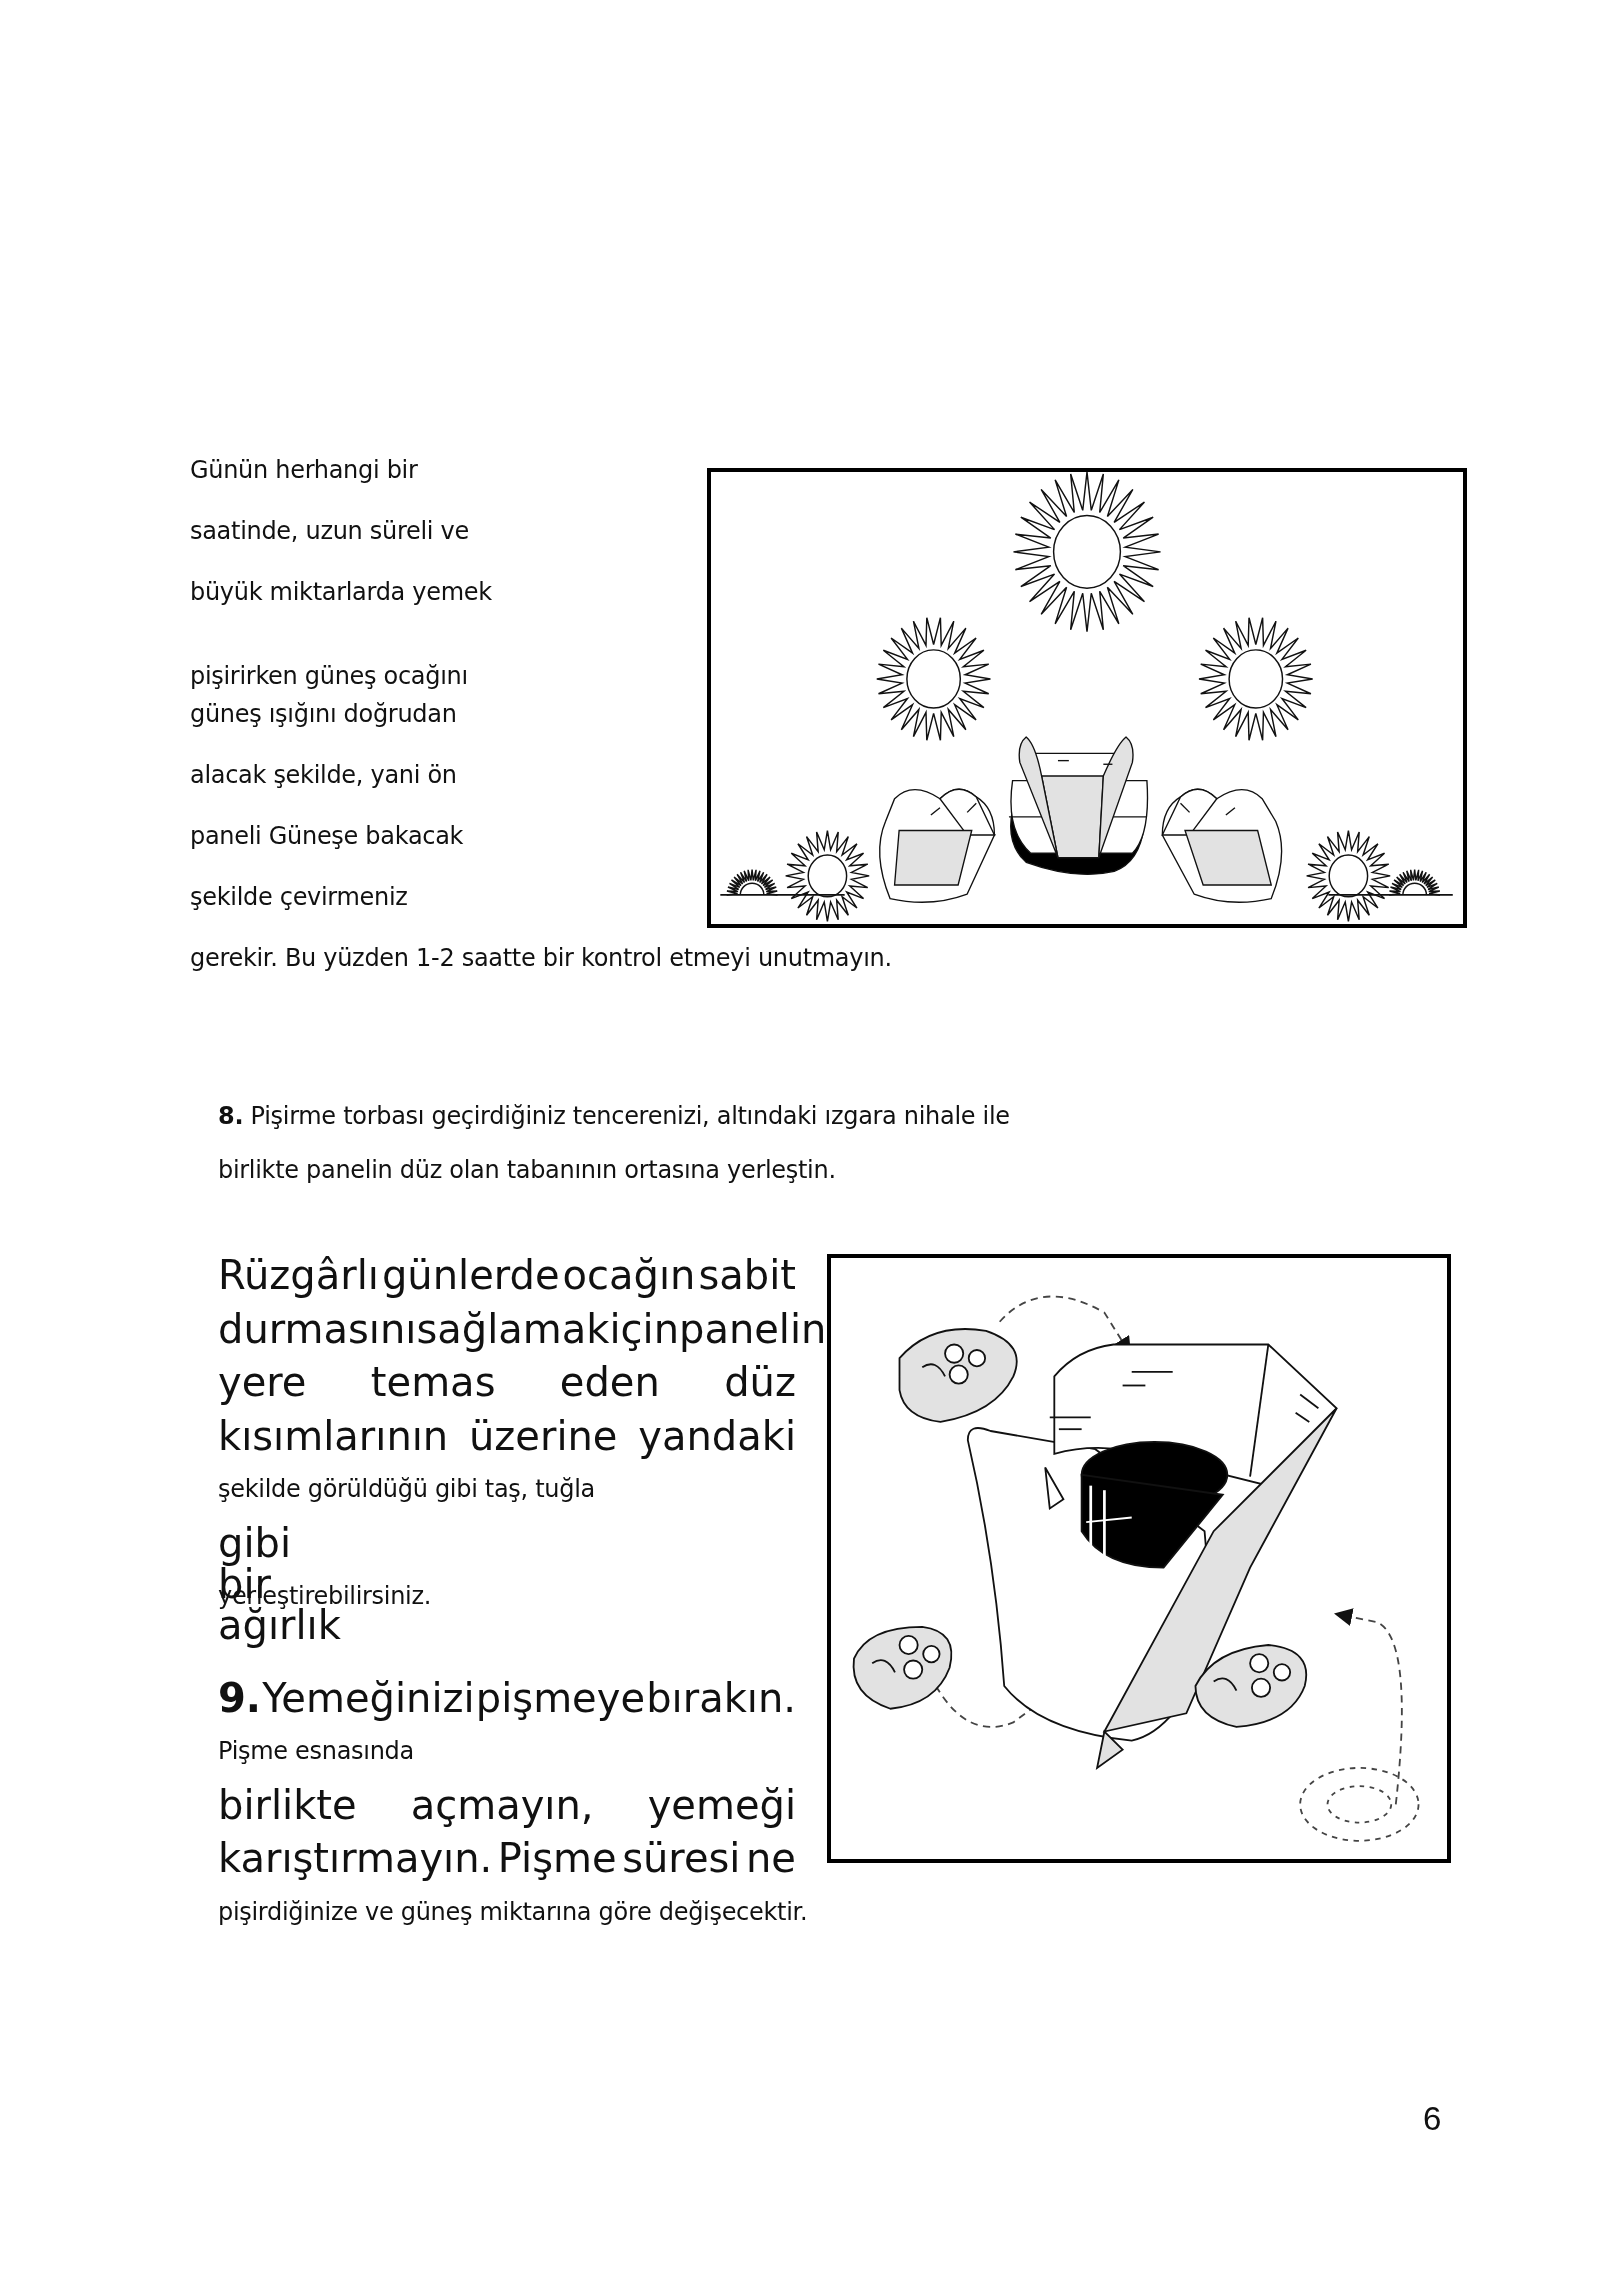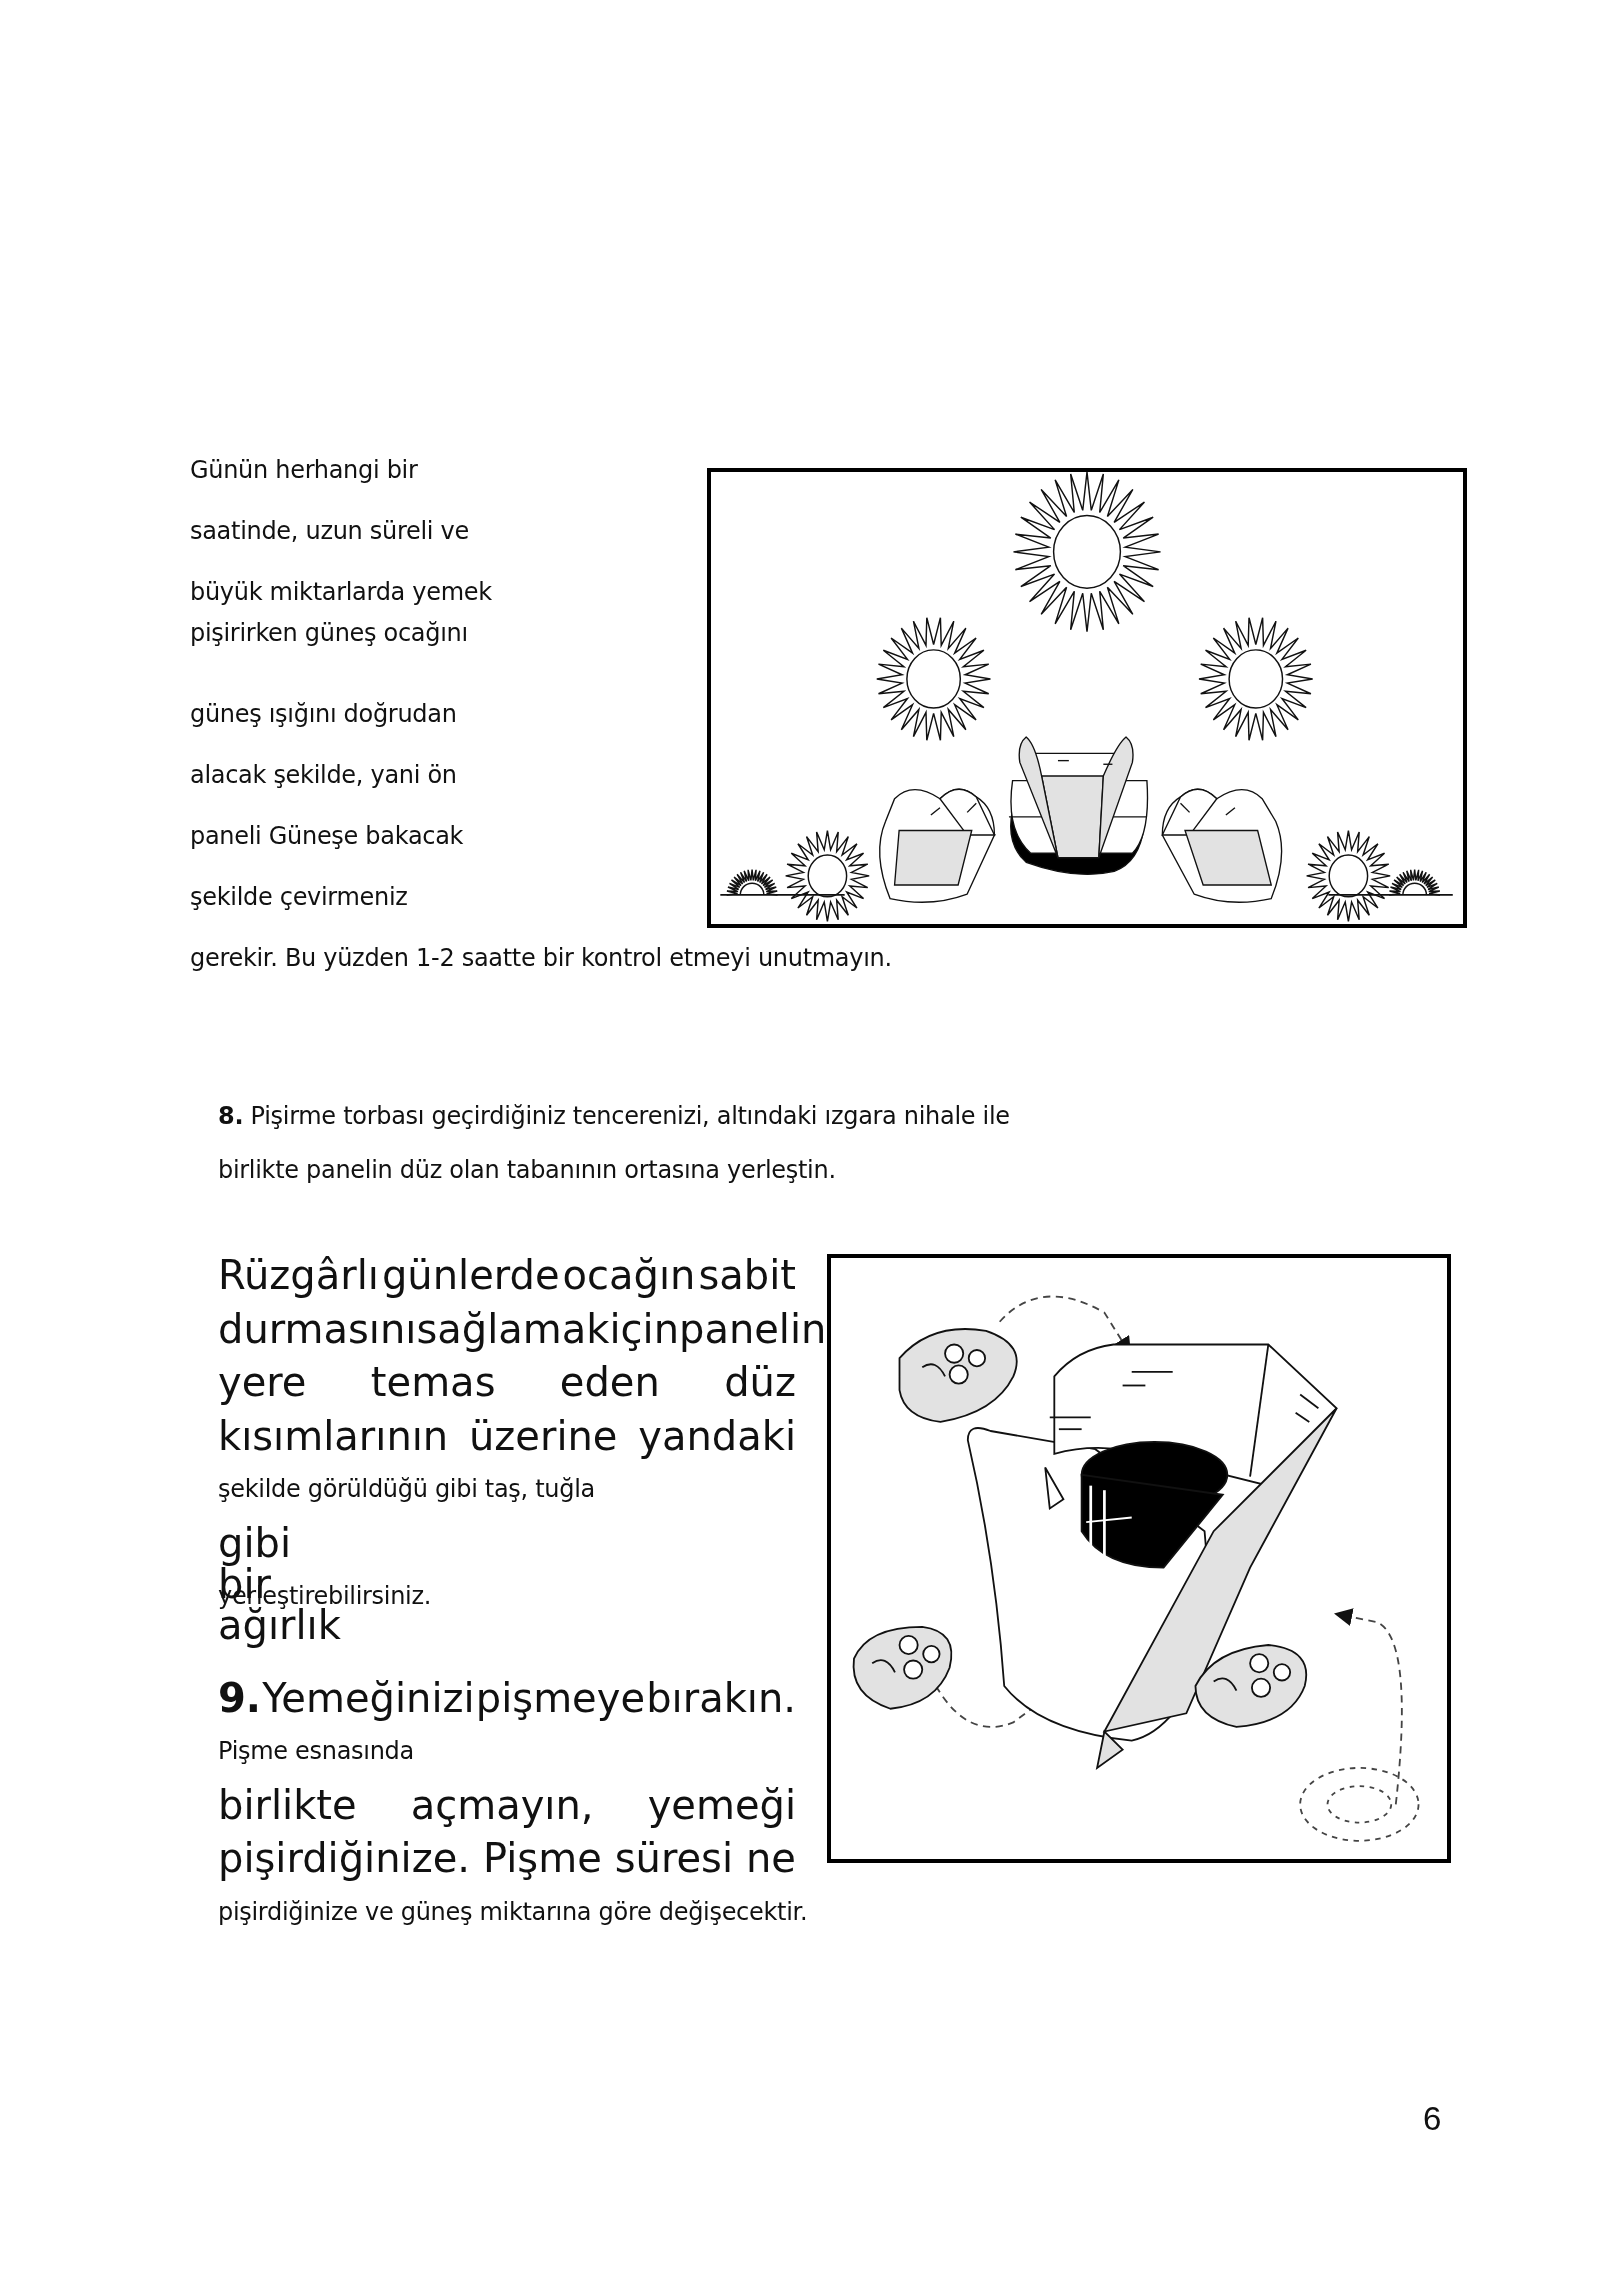--- a/index.html
+++ b/index.html
@@ -12,21 +12,21 @@
   .figure svg { position: absolute; left: 0; top: 0; width: 100%; height: 100%; }
   .page-num { position: absolute; font-size: 33px; font-family: "Liberation Sans", sans-serif; }
 </style>
 </head>
 <body>
 
 <div>
   <div class="line" style="left:190px; top:450px;">Günün herhangi bir</div>
   <div class="line" style="left:190px; top:511px;">saatinde, uzun süreli ve</div>
   <div class="line" style="left:190px; top:572px;">büyük miktarlarda yemek</div>
-  <div class="line" style="left:190px; top:613px;">pişirirken güneş ocağını</div>
+  <div class="line" style="left:190px; top:656px;">pişirirken güneş ocağını</div>
   <div class="line" style="left:190px; top:694px;">güneş ışığını doğrudan</div>
   <div class="line" style="left:190px; top:755px;">alacak şekilde, yani ön</div>
   <div class="line" style="left:190px; top:816px;">paneli Güneşe bakacak</div>
   <div class="line" style="left:190px; top:877px;">şekilde  çevirmeniz</div>
   <div class="line" style="left:190px; top:938px;">gerekir. Bu yüzden 1-2 saatte bir kontrol etmeyi unutmayın.</div>
 </div>
 
 <div class="figure" style="left:707px; top:468px; width:760px; height:460px;">
   <svg viewBox="0 0 824 498">
     <g id="suns" stroke="#111" stroke-width="1.6" fill="#fff">
@@ -126,21 +126,21 @@
       <span>pişmeye</span>
       <span>bırakın.</span>
   </div>
   <div class="line" style="left:218px; top:1731px;">Pişme esnasında</div>
   <div class="justify" style="left:218px; top:1785px; width:578px;">
     <span>birlikte</span>
       <span>açmayın,</span>
       <span>yemeği</span>
   </div>
   <div class="justify" style="left:218px; top:1838px; width:578px;">
-    <span>pişirdiğinize.</span>
+    <span>karıştırmayın.</span>
       <span>Pişme</span>
       <span>süresi</span>
       <span>ne</span>
   </div>
   <div class="line" style="left:218px; top:1892px;">pişirdiğinize ve güneş miktarına göre değişecektir.</div>
 </div>
 
 <div class="figure" style="left:827px; top:1254px; width:624px; height:609px;">
   <svg viewBox="0 0 676 660">
     <defs>

